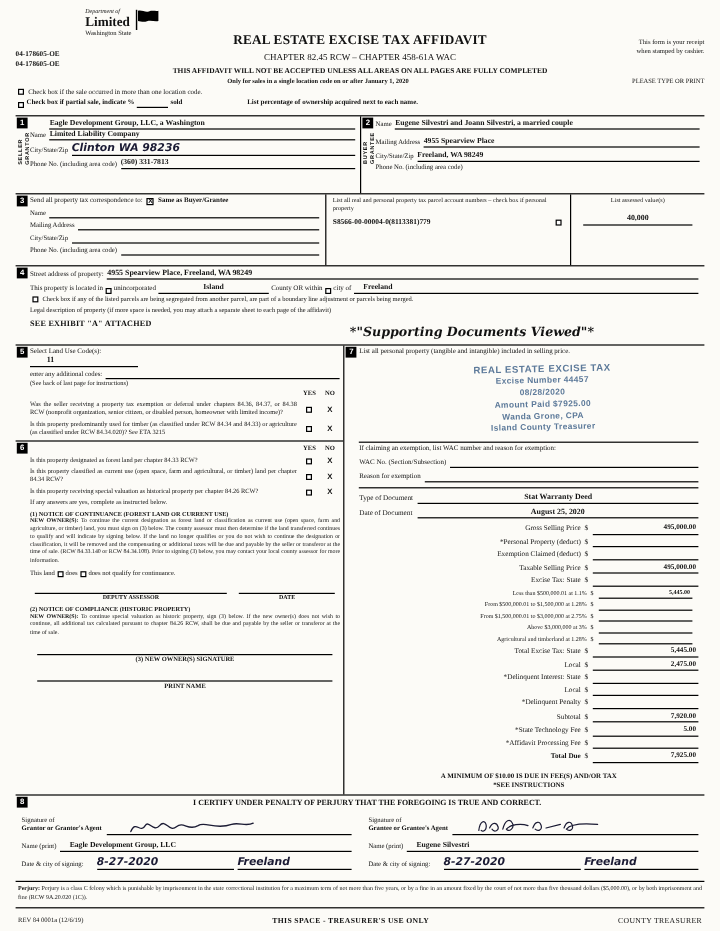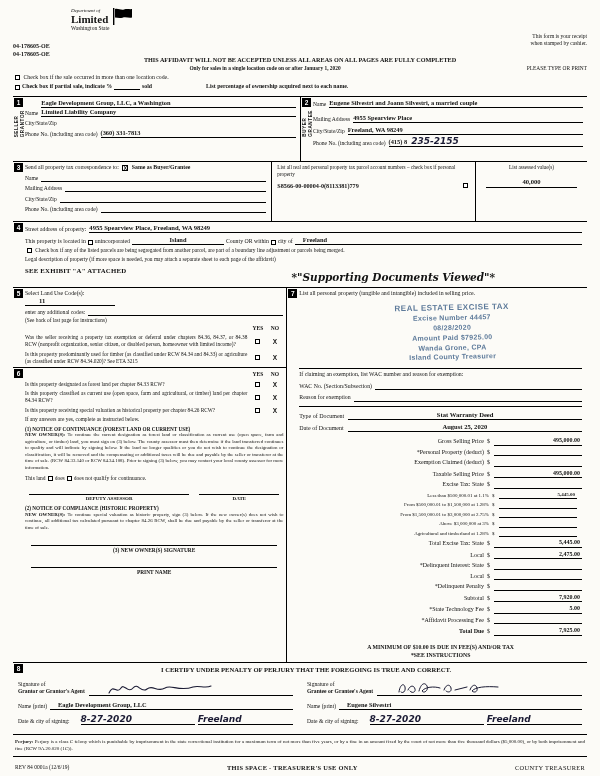--- a/index.html
+++ b/index.html
@@ -148,20 +148,24 @@
       </div>
       <svg width="20" height="17" viewBox="0 0 20 17">
         <rect x="0" y="0" width="1.4" height="17" fill="#000"></rect>
         <path d="M2 1 C5 0,8 2.5,11 1.5 C14 .5,17 1.5,19 1 L19 9.5 C16 10.5,13 8.5,9.5 9.7 C6.5 10.7,4 9.6,2 9.5 Z" fill="#000"></path>
       </svg>
     </div>
     <div class="form-nos">
       <div>04-178605-OE</div>
       <div>04-178605-OE</div>
     </div>
+    <div class="title-block">
+      <div class="title">REAL ESTATE EXCISE TAX AFFIDAVIT</div>
+      <div class="subtitle">CHAPTER 82.45 RCW – CHAPTER 458-61A WAC</div>
+    </div>
     <div class="receipt">
       <div>This form is your receipt</div>
       <div>when stamped by cashier.</div>
     </div>
     <div class="warning">THIS AFFIDAVIT WILL NOT BE ACCEPTED UNLESS ALL AREAS ON ALL PAGES ARE FULLY COMPLETED</div>
     <div class="only-note">Only for sales in a single location code on or after January 1, 2020</div>
     <div class="please-type">PLEASE TYPE OR PRINT</div>
     <div class="cbrow1">
       <span class="cb"></span>
       <span>Check box if the sale occurred in more than one location code.</span>
@@ -184,20 +188,23 @@
       </div>
       <div class="frow" style="margin-top:0;">
         <span class="flabel">Name</span>
         <div class="name-stack">
           <div class="nline">Eagle Development Group, LLC, a Washington</div>
           <div class="nline">Limited Liability Company</div>
         </div>
       </div>
       <div class="frow">
         <span class="flabel">City/State/Zip</span>
+        <div class="fline">
+          <span class="hand">Clinton WA 98236</span>
+        </div>
       </div>
       <div class="frow">
         <span class="flabel">Phone No. (including area code)</span>
         <div class="fline">
           <span class="fval">(360) 331-7813</span>
         </div>
       </div>
     </div>
     <div class="party">
       <div class="numbox">2</div>
@@ -218,24 +225,20 @@
         </div>
       </div>
       <div class="frow">
         <span class="flabel">City/State/Zip</span>
         <div class="fline">
           <span class="fval">Freeland, WA 98249</span>
         </div>
       </div>
       <div class="frow">
         <span class="flabel">Phone No. (including area code)</span>
-        <div class="fline">
-          <span class="fval">(415) 8</span>
-          <span class="hand" style="margin-left:4px;">235-2155</span>
-        </div>
       </div>
     </div>
   </div>
 
   <div class="sec3">
     <div class="s3-left">
       <div class="numbox">3</div>
       <div class="s3-send">
         <span>Send all property tax correspondence to:</span>
         <span class="cbx">

